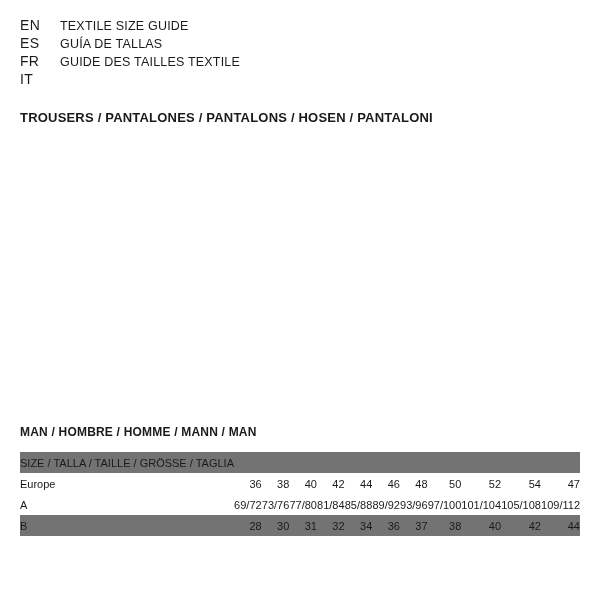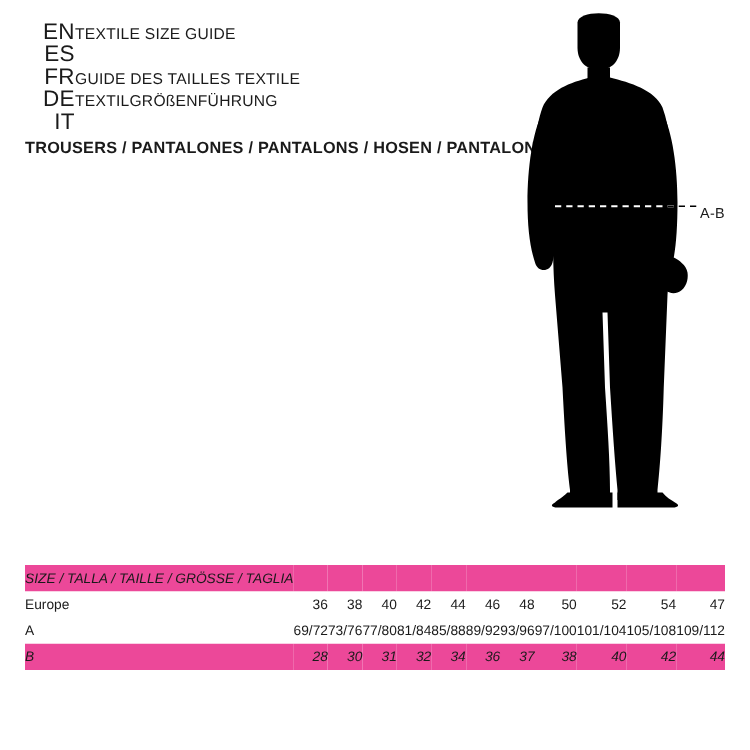--- a/index.html
+++ b/index.html
@@ -29,23 +29,22 @@
     width: 330px;
   }
   .lang-row {
     display: flex;
     align-items: baseline;
     height: 18px;
     line-height: 18px;
   }
   .lang-code {
     width: 40px;
-    font-size: 18px;
+    font-size: 14px;
     letter-spacing: 0.3px;
-    text-align: right;
   }
   .lang-title {
     font-size: 12.5px;
     letter-spacing: 0.2px;
     white-space: nowrap;
   }
 
   .garment-title {
     position: absolute;
     left: 20px;
@@ -94,22 +93,21 @@
     border-collapse: collapse;
     font-size: 11px;
   }
   table.size-table td {
     padding: 2px 0 2px 0;
     height: 17px;
     vertical-align: middle;
     white-space: nowrap;
   }
   table.size-table tr.shaded td {
-    background: #ec4899;
-    font-style: italic;
+    background: #737373;
   }
   td.label-col {
     width: 88px;
     padding-left: 2px;
   }
   td.val {
     width: 44px;
     text-align: right;
   }
 
@@ -129,60 +127,35 @@
 
 <div class="page">
 
   <div class="lang-block">
     <div class="lang-row">
       <span class="lang-code">EN</span>
       <span class="lang-title">TEXTILE SIZE GUIDE</span>
     </div>
     <div class="lang-row">
       <span class="lang-code">ES</span>
+      <span class="lang-title">GUÍA DE TALLAS</span>
     </div>
     <div class="lang-row">
       <span class="lang-code">FR</span>
       <span class="lang-title">GUIDE DES TAILLES TEXTILE</span>
     </div>
     <div class="lang-row">
-      <span class="lang-code">DE</span>
-      <span class="lang-title">TEXTILGRÖßENFÜHRUNG</span>
-    </div>
-    <div class="lang-row">
       <span class="lang-code">IT</span>
     </div>
   </div>
 
   <div class="garment-title">TROUSERS / PANTALONES / PANTALONS / HOSEN / PANTALONI</div>
 
-  <div class="figure-wrap">
-    <svg class="figure-svg" width="200" height="400" viewBox="0 0 200 400">
-
-      <path d="M62 8 C62 -2 96 -2 96 8 L96 28 C96 40 88 46 79 46 C70 46 62 40 62 28 Z" fill="#000"></path>
-
-      <path d="M70 44 L88 44 L88 56 L70 56 Z" fill="#000"></path>
-
-      <path d="M72 52 C56 56 40 62 34 76 C28 92 26 120 26 138 C26 150 30 156 36 156 L44 156 L46 170 L112 170 L116 156 L126 156 C133 156 138 150 138 138 C138 116 136 92 130 76 C124 62 104 56 88 52 Z" fill="#000"></path>
-
-      <path d="M34 80 C26 96 22 124 22 152 C22 172 24 188 28 200 C30 208 40 208 42 200 C46 184 48 160 48 140 L48 84 Z" fill="#000"></path>
-
-      <path d="M130 80 C138 96 142 124 142 152 C142 170 141 186 139 196 C143 198 149 202 150 208 C151 215 148 222 142 224 C136 226 130 222 128 216 C126 208 126 200 127 194 C122 178 120 158 120 140 L120 84 Z" fill="#000"></path>
-
-      <path d="M44 155 C42 175 42 200 44 226 L50 300 C52 340 54 368 56 382 L56 390 L88 390 L88 382 C88 360 86 330 84 300 L82 240 L86 240 L88 300 C90 332 92 362 94 382 L94 390 L126 390 L126 382 C128 364 130 336 131 300 L134 226 C136 200 136 176 134 155 Z" fill="#000"></path>
-
-      <path d="M54 384 C50 388 46 390 44 392 C40 394 41 396 46 396 L90 396 L90 384 Z" fill="#000"></path>
-      <path d="M94 384 L94 396 L138 396 C143 396 144 394 140 392 C137 390 133 388 130 384 Z" fill="#000"></path>
-
-      <line x1="44" y1="155" x2="152" y2="155" stroke="#ffffff" stroke-width="1.6" stroke-dasharray="5,4"></line>
-      <line x1="134" y1="155" x2="158" y2="155" stroke="#000000" stroke-width="1.2" stroke-dasharray="5,4"></line>
-    </svg>
-    <div class="ab-label">A-B</div>
-  </div>
-
+
+  <div class="table-title">MAN / HOMBRE / HOMME / MANN / MAN</div>
 
   <table class="size-table">
     <tbody>
       <tr class="shaded">
         <td class="label-col">SIZE / TALLA / TAILLE / GRÖSSE / TAGLIA</td>
         <td class="val"></td>
         <td class="val"></td>
         <td class="val"></td>
         <td class="val"></td>
         <td class="val"></td>

